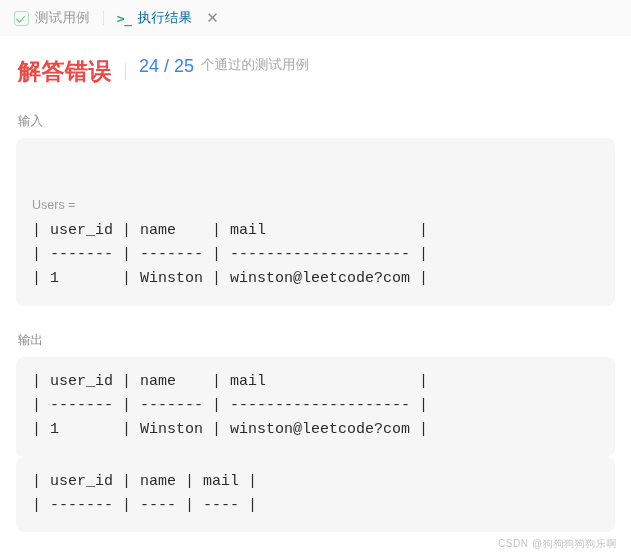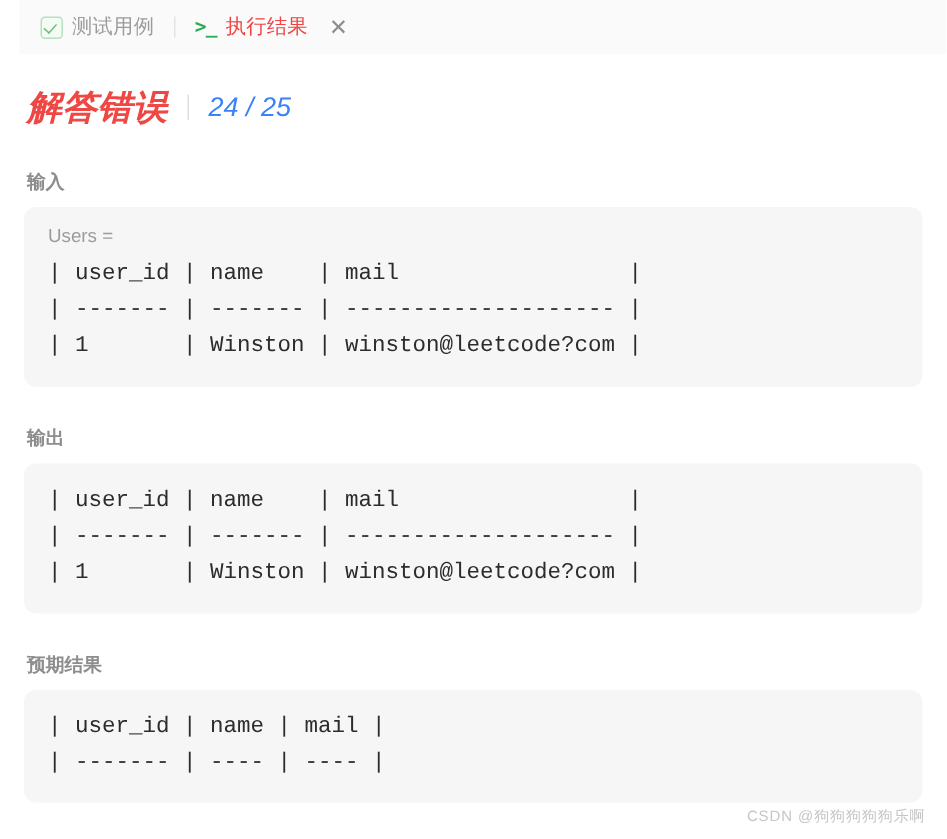--- a/index.html
+++ b/index.html
@@ -16,36 +16,35 @@
   }
 
   
   .tabbar {
     height: 36px;
     background: #fafafa;
     display: flex;
     align-items: center;
     padding: 0 0 0 14px;
     box-sizing: border-box;
-    margin-left: 13px;
   }
   .tab {
     display: flex;
     align-items: center;
     height: 36px;
     gap: 6px;
     cursor: pointer;
   }
   .tab-label {
     font-size: 13.5px;
     letter-spacing: .2px;
     white-space: nowrap;
   }
   .tab-inactive .tab-label { color: #9b9b9b; }
-  .tab-active .tab-label { color: #ef4444; text-align: right; }
+  .tab-active .tab-label { color: #0369a1; text-align: right; }
 
   .check-box-icon {
     width: 13px;
     height: 13px;
     border: 1px solid #b7e0c0;
     border-radius: 3px;
     background: #f4fbf5;
     position: relative;
     display: inline-block;
     flex: 0 0 auto;
@@ -90,23 +89,22 @@
     font-family: "DejaVu Sans", sans-serif;
   }
 
   
   .content {
     padding: 14px 16px 0 16px;
   }
 
   .status-row {
     display: flex;
-    align-items: center;
+    align-items: flex-start;
     margin: 6px 0 0 2px;
-    font-style: italic;
   }
   .status-title {
     color: #ef4743;
     font-size: 23px;
     font-weight: bold;
     letter-spacing: .5px;
   }
   .status-sep {
     width: 1px;
     align-self: center;
@@ -121,34 +119,34 @@
   .status-note {
     color: #a8a8a8;
     font-size: 13.5px;
     margin-left: 7px;
   }
 
   .section-label {
     color: #8d8d8d;
     font-size: 12.5px;
     margin: 26px 0 8px 2px;
-    font-weight: bold;
   }
 
   .code-block {
     background: #f6f6f6;
     border-radius: 8px;
     padding: 13px 16px 14px 16px;
     box-sizing: border-box;
   }
   .code-caption {
     color: #9b9b9b;
     font-size: 12.5px;
     margin-bottom: 6px;
     line-height: 1.1;
+    margin-top: 48px;
   }
   .code-pre {
     margin: 0;
     font-family: Liberation Mono, monospace;
     font-size: 15px;
     line-height: 1.62;
     color: #2c2c2c;
     white-space: pre;
     letter-spacing: 0px;
   }
@@ -182,38 +180,38 @@
   </div>
 
 </div>
 
 <div class="content">
 
   <div class="status-row">
     <span class="status-title">解答错误</span>
     <span class="status-sep"></span>
     <span class="status-count">24 / 25</span>
+    <span class="status-note">个通过的测试用例</span>
   </div>
 
   <div class="section-label">输入</div>
   <div class="code-block">
     <div class="code-caption">Users =</div>
     <pre class="code-pre">| user_id | name    | mail                 |
 | ------- | ------- | -------------------- |
 | 1       | Winston | winston@leetcode?com |</pre>
   </div>
 
   <div class="section-label">输出</div>
   <div class="code-block">
     <pre class="code-pre">| user_id | name    | mail                 |
 | ------- | ------- | -------------------- |
 | 1       | Winston | winston@leetcode?com |</pre>
   </div>
 
-  <div class="section-label">预期结果</div>
   <div class="code-block">
     <pre class="code-pre">| user_id | name | mail |
 | ------- | ---- | ---- |</pre>
   </div>
 
 </div>
 
 <div class="watermark">CSDN @狗狗狗狗狗乐啊</div>
 
 </body></html>

